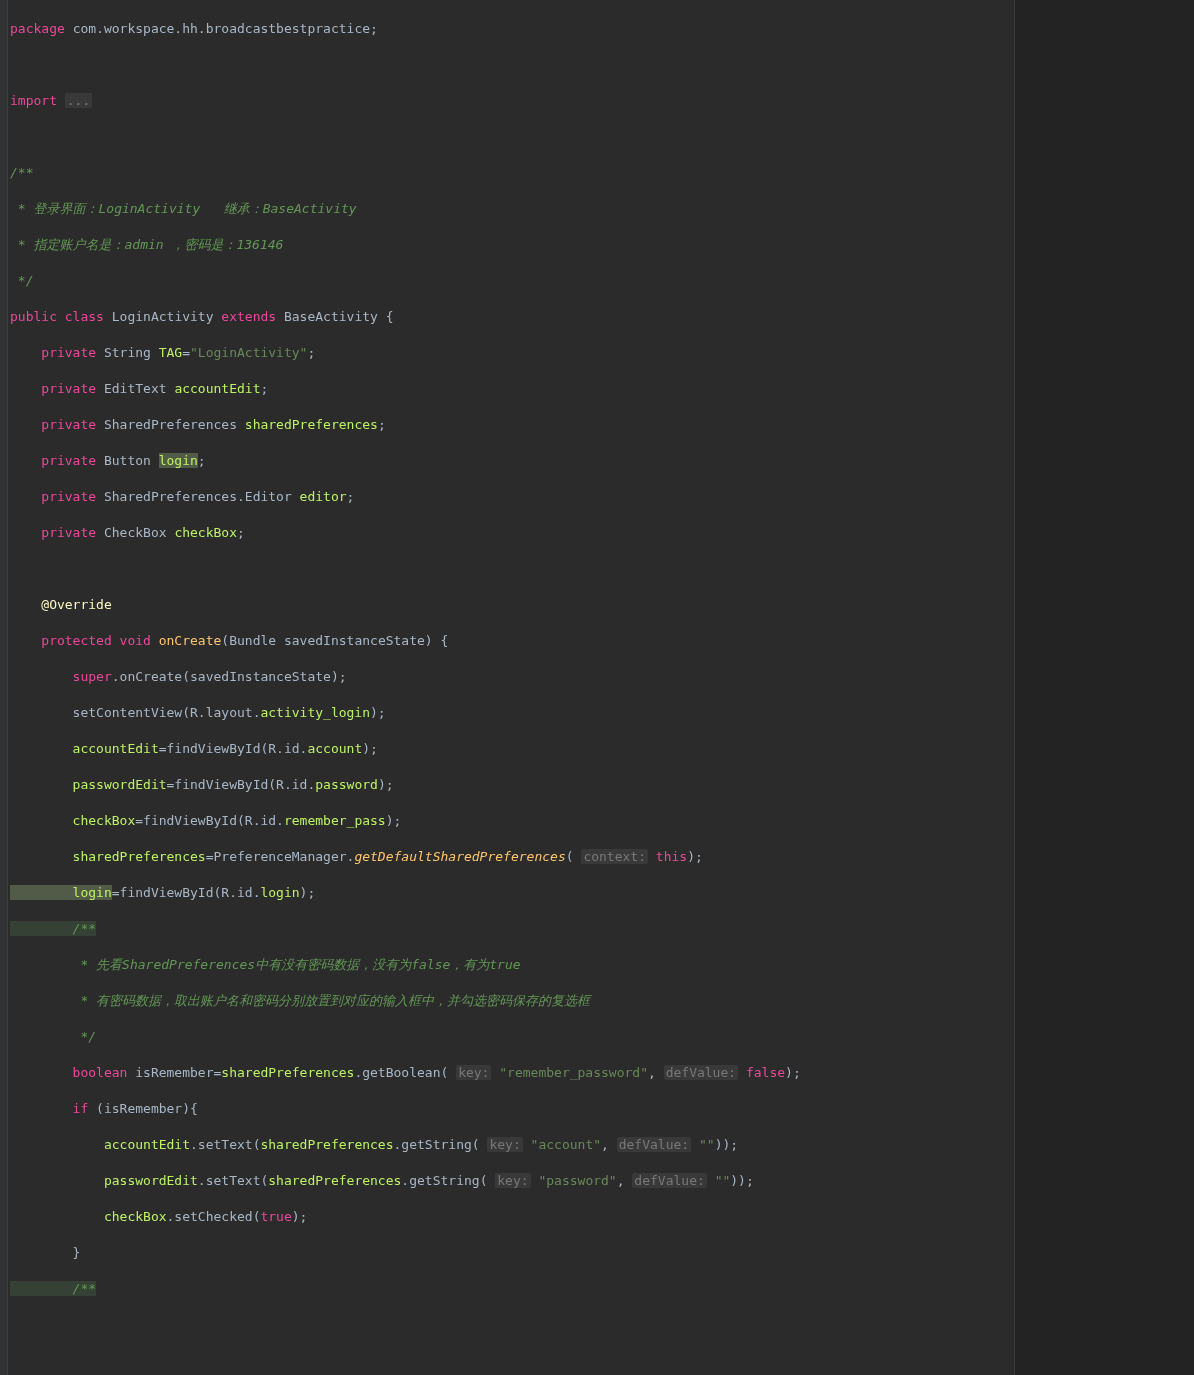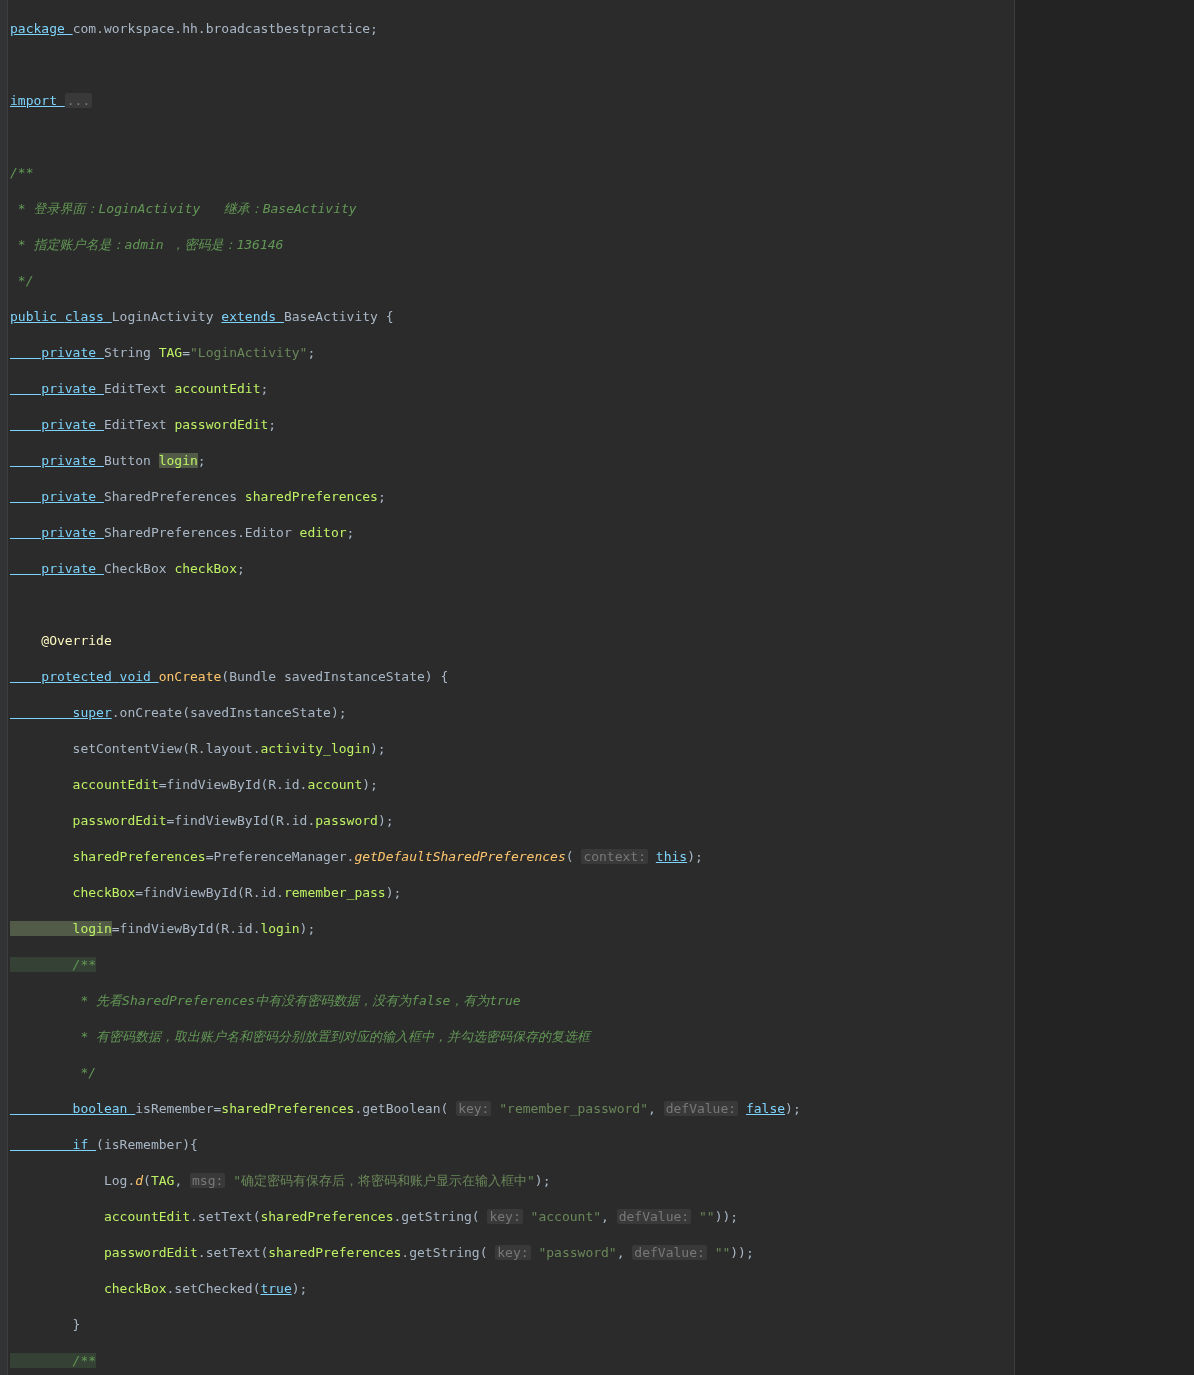--- a/index.html
+++ b/index.html
@@ -27,21 +27,21 @@
   overflow: hidden;
 }
 .right-panel {
   width: 180px;
   background: #232323;
   border-left: 1px solid #3c3f41;
   flex-shrink: 0;
 }
 .line { display: block; height: 18px; }
 
-.kw { color: #7dd3fc; text-decoration: underline; }
+.kw { color: #ec4899; }
 .str { color: #6a8759; }
 .doc { color: #629755; font-style: italic; }
 .docb { color: #629755; font-style: italic; background: #344134; }
 .ann { color: #fef9c3; }
 .mtd { color: #ffc66d; }
 .smtd { color: #ffc66d; font-style: italic; }
 .fld { color: #bef264; }
 .hint { color: #787878; background: #393939; padding: 0 2px; border-radius: 2px; font-style: normal; }
 .hi { background: #515b48; }
 .id { color: #a9b7c6; }
@@ -56,42 +56,40 @@
 <span class="line"></span>
 <span class="line"><span class="kw">import </span><span class="hint">...</span></span>
 <span class="line"></span>
 <span class="line"><span class="doc">/**</span></span>
 <span class="line"><span class="doc"> * 登录界面：LoginActivity   继承：BaseActivity</span></span>
 <span class="line"><span class="doc"> * 指定账户名是：admin ，密码是：136146</span></span>
 <span class="line"><span class="doc"> */</span></span>
 <span class="line"><span class="kw">public </span><span class="kw">class </span><span class="id">LoginActivity </span><span class="kw">extends </span><span class="id">BaseActivity </span><span class="id">{</span></span>
 <span class="line"><span class="kw">    private </span><span class="id">String </span><span class="fld">TAG</span><span class="id">=</span><span class="str">"LoginActivity"</span><span class="id">;</span></span>
 <span class="line"><span class="kw">    private </span><span class="id">EditText </span><span class="fld">accountEdit</span><span class="id">;</span></span>
-<span class="line"><span class="kw">    private </span><span class="id">EditText </span><span class="fld">passwordEdit</span><span class="id">;</span></span>
+<span class="line"><span class="kw">    private </span><span class="id">SharedPreferences </span><span class="fld">sharedPreferences</span><span class="id">;</span></span>
 <span class="line"><span class="kw">    private </span><span class="id">Button </span><span class="fld hi">login</span><span class="id">;</span></span>
-<span class="line"><span class="kw">    private </span><span class="id">SharedPreferences </span><span class="fld">sharedPreferences</span><span class="id">;</span></span>
 <span class="line"><span class="kw">    private </span><span class="id">SharedPreferences.Editor </span><span class="fld">editor</span><span class="id">;</span></span>
 <span class="line"><span class="kw">    private </span><span class="id">CheckBox </span><span class="fld">checkBox</span><span class="id">;</span></span>
 <span class="line"></span>
 <span class="line"><span class="ann">    @Override</span></span>
 <span class="line"><span class="kw">    protected </span><span class="kw">void </span><span class="mtd">onCreate</span><span class="id">(Bundle savedInstanceState) {</span></span>
 <span class="line"><span class="kw">        super</span><span class="id">.onCreate(savedInstanceState);</span></span>
 <span class="line"><span class="id">        setContentView(R.layout.</span><span class="fld it">activity_login</span><span class="id">);</span></span>
 <span class="line"><span class="fld">        accountEdit</span><span class="id">=findViewById(R.id.</span><span class="fld it">account</span><span class="id">);</span></span>
 <span class="line"><span class="fld">        passwordEdit</span><span class="id">=findViewById(R.id.</span><span class="fld it">password</span><span class="id">);</span></span>
+<span class="line"><span class="fld">        checkBox</span><span class="id">=findViewById(R.id.</span><span class="fld it">remember_pass</span><span class="id">);</span></span>
 <span class="line"><span class="fld">        sharedPreferences</span><span class="id">=PreferenceManager.</span><span class="smtd">getDefaultSharedPreferences</span><span class="id">( </span><span class="hint">context:</span><span> </span><span class="kw">this</span><span class="id">);</span></span>
-<span class="line"><span class="fld">        checkBox</span><span class="id">=findViewById(R.id.</span><span class="fld it">remember_pass</span><span class="id">);</span></span>
 <span class="line"><span class="fld hi">        login</span><span class="id">=findViewById(R.id.</span><span class="fld it">login</span><span class="id">);</span></span>
 <span class="line"><span class="docb">        /**</span></span>
 <span class="line"><span class="doc">         * 先看SharedPreferences中有没有密码数据，没有为false，有为true</span></span>
 <span class="line"><span class="doc">         * 有密码数据，取出账户名和密码分别放置到对应的输入框中，并勾选密码保存的复选框</span></span>
 <span class="line"><span class="doc">         */</span></span>
 <span class="line"><span class="kw">        boolean </span><span class="id">isRemember=</span><span class="fld">sharedPreferences</span><span class="id">.getBoolean( </span><span class="hint">key:</span><span> </span><span class="str">"remember_password"</span><span class="id">, </span><span class="hint">defValue:</span><span> </span><span class="kw">false</span><span class="id">);</span></span>
 <span class="line"><span class="kw">        if </span><span class="id">(isRemember){</span></span>
-<span class="line"><span class="id">            Log.</span><span class="smtd">d</span><span class="id">(</span><span class="fld">TAG</span><span class="id">, </span><span class="hint">msg:</span><span> </span><span class="str">"确定密码有保存后，将密码和账户显示在输入框中"</span><span class="id">);</span></span>
 <span class="line"><span class="fld">            accountEdit</span><span class="id">.setText(</span><span class="fld">sharedPreferences</span><span class="id">.getString( </span><span class="hint">key:</span><span> </span><span class="str">"account"</span><span class="id">, </span><span class="hint">defValue:</span><span> </span><span class="str">""</span><span class="id">));</span></span>
 <span class="line"><span class="fld">            passwordEdit</span><span class="id">.setText(</span><span class="fld">sharedPreferences</span><span class="id">.getString( </span><span class="hint">key:</span><span> </span><span class="str">"password"</span><span class="id">, </span><span class="hint">defValue:</span><span> </span><span class="str">""</span><span class="id">));</span></span>
 <span class="line"><span class="fld">            checkBox</span><span class="id">.setChecked(</span><span class="kw">true</span><span class="id">);</span></span>
 <span class="line"><span class="id">        }</span></span>
 <span class="line"><span class="docb">        /**</span></span>
 
 
 
 
 

